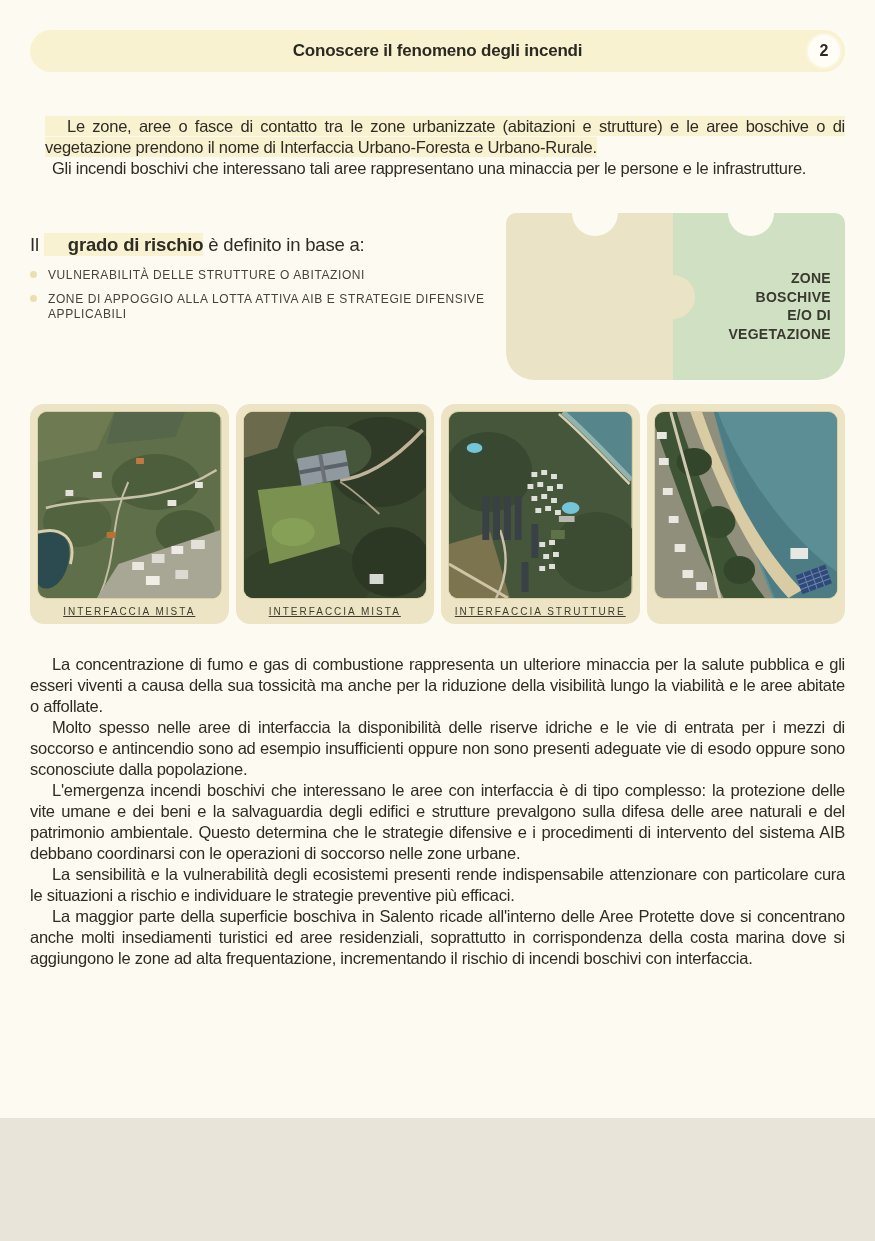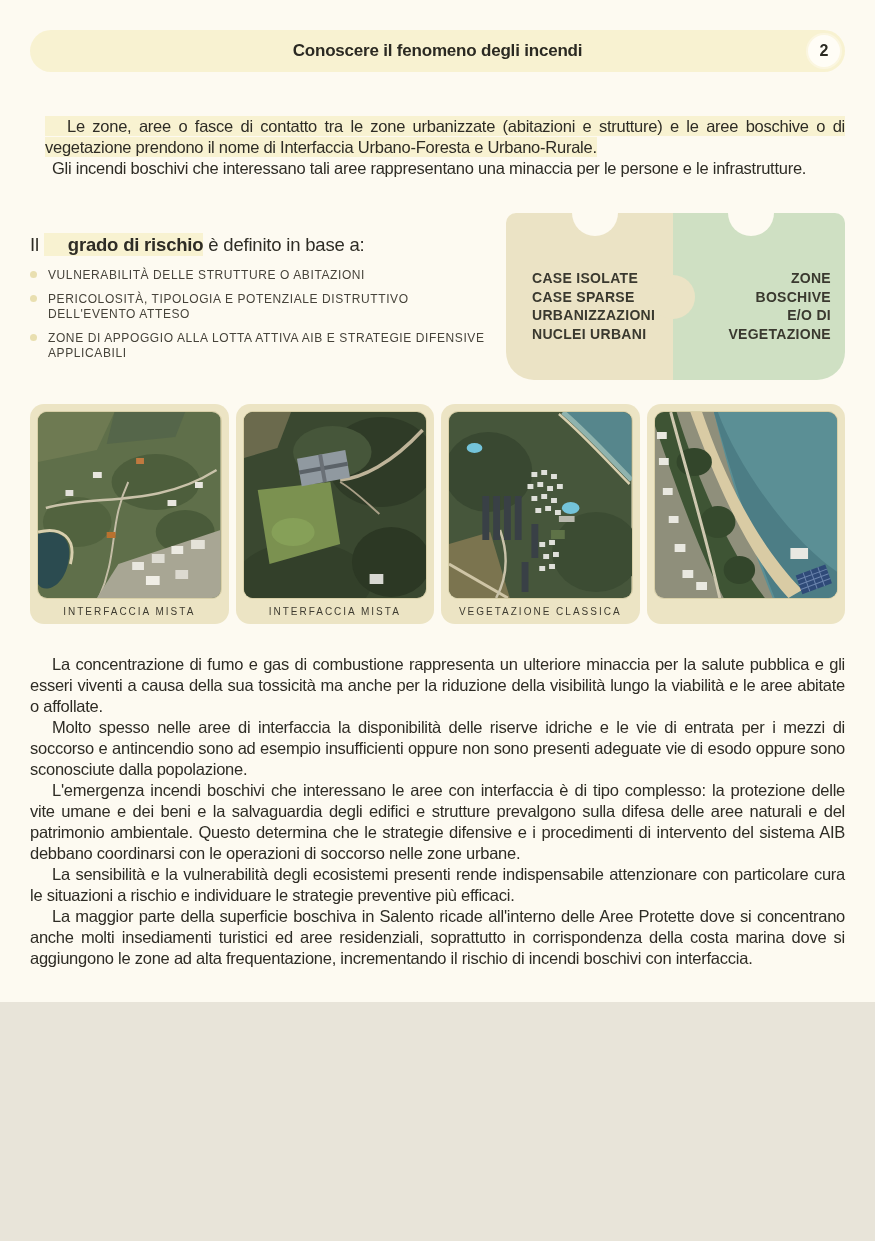--- a/index.html
+++ b/index.html
@@ -1,18 +1,18 @@
 <!DOCTYPE html>
 <html><head>
 <meta charset="utf-8">
 <style>
   html,body{margin:0;padding:0;background:#e8e4d9;}
   .page{
     position:relative;
-    width:875px;height:1002px;
+    width:875px;height:1118px;
     margin:0 auto;
     background:#fdfaf1;
     font-family:"Liberation Sans", sans-serif;
     color:#2e2c25;
     overflow:hidden;
     box-sizing:border-box;
   }
   
   .header-bar{
     position:relative;
@@ -76,21 +76,21 @@
     flex:1;background:#ece4c4;border-radius:14px;
     padding:7px 7px 0;box-sizing:border-box;
   }
   .photo-frame{
     height:186px;border-radius:10px;overflow:hidden;
     border:1px solid #d9d0a8;
   }
   .photo-frame svg{display:block;width:100%;height:100%;}
   .photo-caption{
     height:25px;display:flex;align-items:center;justify-content:center;
-    font-size:10px;font-weight:400;letter-spacing:2px;color:#3e3b30;
+    font-size:10px;font-weight:400;letter-spacing:2px;color:#3e3b30;text-decoration:underline;
   }
   
   .body-text{margin-top:30px;}
 </style>
 </head>
 <body>
 
 <div class="page">
 
   <header class="header-bar">
@@ -108,47 +108,37 @@
     <section class="risk-row">
       <div class="risk-left">
         <div class="risk-heading"><span>Il </span><span class="hl bold">grado di rischio</span><span> è definito in base a:</span></div>
         <ul class="bullets">
           <li>
               <span class="bullet-dot"></span>
               <span>VULNERABILITÀ DELLE STRUTTURE O ABITAZIONI</span>
             </li>
           <li>
               <span class="bullet-dot"></span>
-              <span>PERICOLOSITÀ, TIPOLOGIA E POTENZIALE DISTRUTTIVO DELL'EVENTO ATTESO</span>
-            </li>
-          <li>
-              <span class="bullet-dot"></span>
               <span>ZONE DI APPOGGIO ALLA LOTTA ATTIVA AIB E STRATEGIE DIFENSIVE APPLICABILI</span>
             </li>
         </ul>
       </div>
 
       <div class="puzzle">
         <svg width="339" height="167" viewBox="0 0 339 167">
 
           <path d="M10 0 L167 0 L167 167 L28 167 A28 28 0 0 1 0 139 L0 10 A10 10 0 0 1 10 0 Z" fill="#ebe3c5"></path>
 
           <path d="M167 0 L329 0 A10 10 0 0 1 339 10 L339 139 A28 28 0 0 1 311 167 L167 167 Z" fill="#cfe0c3"></path>
 
           <circle cx="167" cy="84" r="22" fill="#ebe3c5"></circle>
 
           <circle cx="89" cy="0" r="23" fill="#fdfaf1"></circle>
           <circle cx="245" cy="0" r="23" fill="#fdfaf1"></circle>
         </svg>
-        <div class="pz-text pz-left">
-          <div>CASE ISOLATE</div>
-          <div>CASE SPARSE</div>
-          <div>URBANIZZAZIONI</div>
-          <div>NUCLEI URBANI</div>
-        </div>
         <div class="pz-text pz-right">
           <div>ZONE</div>
           <div>BOSCHIVE</div>
           <div>E/O DI</div>
           <div>VEGETAZIONE</div>
         </div>
       </div>
     </section>
   </div>
 
@@ -249,21 +239,21 @@
               <rect x="67" y="84" width="7" height="44"></rect>
             <rect x="84" y="112" width="7" height="34"></rect>
               <rect x="74" y="150" width="7" height="30"></rect>
           </g>
           <ellipse cx="124" cy="96" rx="9" ry="6" fill="#74c4da"></ellipse>
           <ellipse cx="26" cy="36" rx="8" ry="5" fill="#74c4da"></ellipse>
           <rect x="112" y="104" width="16" height="6" fill="#b8b9ae"></rect>
           <rect x="104" y="118" width="14" height="9" fill="#5e7247"></rect>
         </svg>
       </div>
-      <div class="photo-caption">VEGETAZIONE CLASSICA</div>
+      <div class="photo-caption">INTERFACCIA STRUTTURE</div>
     </div>
 
     <div class="photo-card">
       <div class="photo-frame">
         <svg viewBox="0 0 186 186" preserveAspectRatio="none">
           <rect width="186" height="186" fill="#8f8f7b"></rect>
           <path d="M60 0 H186 V186 H120 C96 130 74 56 60 0 Z" fill="#5b8f95"></path>
           <path d="M60 0 C78 62 100 132 122 186 L186 186 V160 C140 130 86 58 64 0 Z" fill="#4c7d85"></path>
           <path d="M48 0 C70 64 104 132 150 178 L136 186 C94 142 62 70 36 0 Z" fill="#d9cba4"></path>
           <path d="M22 0 C44 70 76 140 112 186 H70 C40 130 14 52 0 14 V0 Z" fill="#3e5434"></path>

